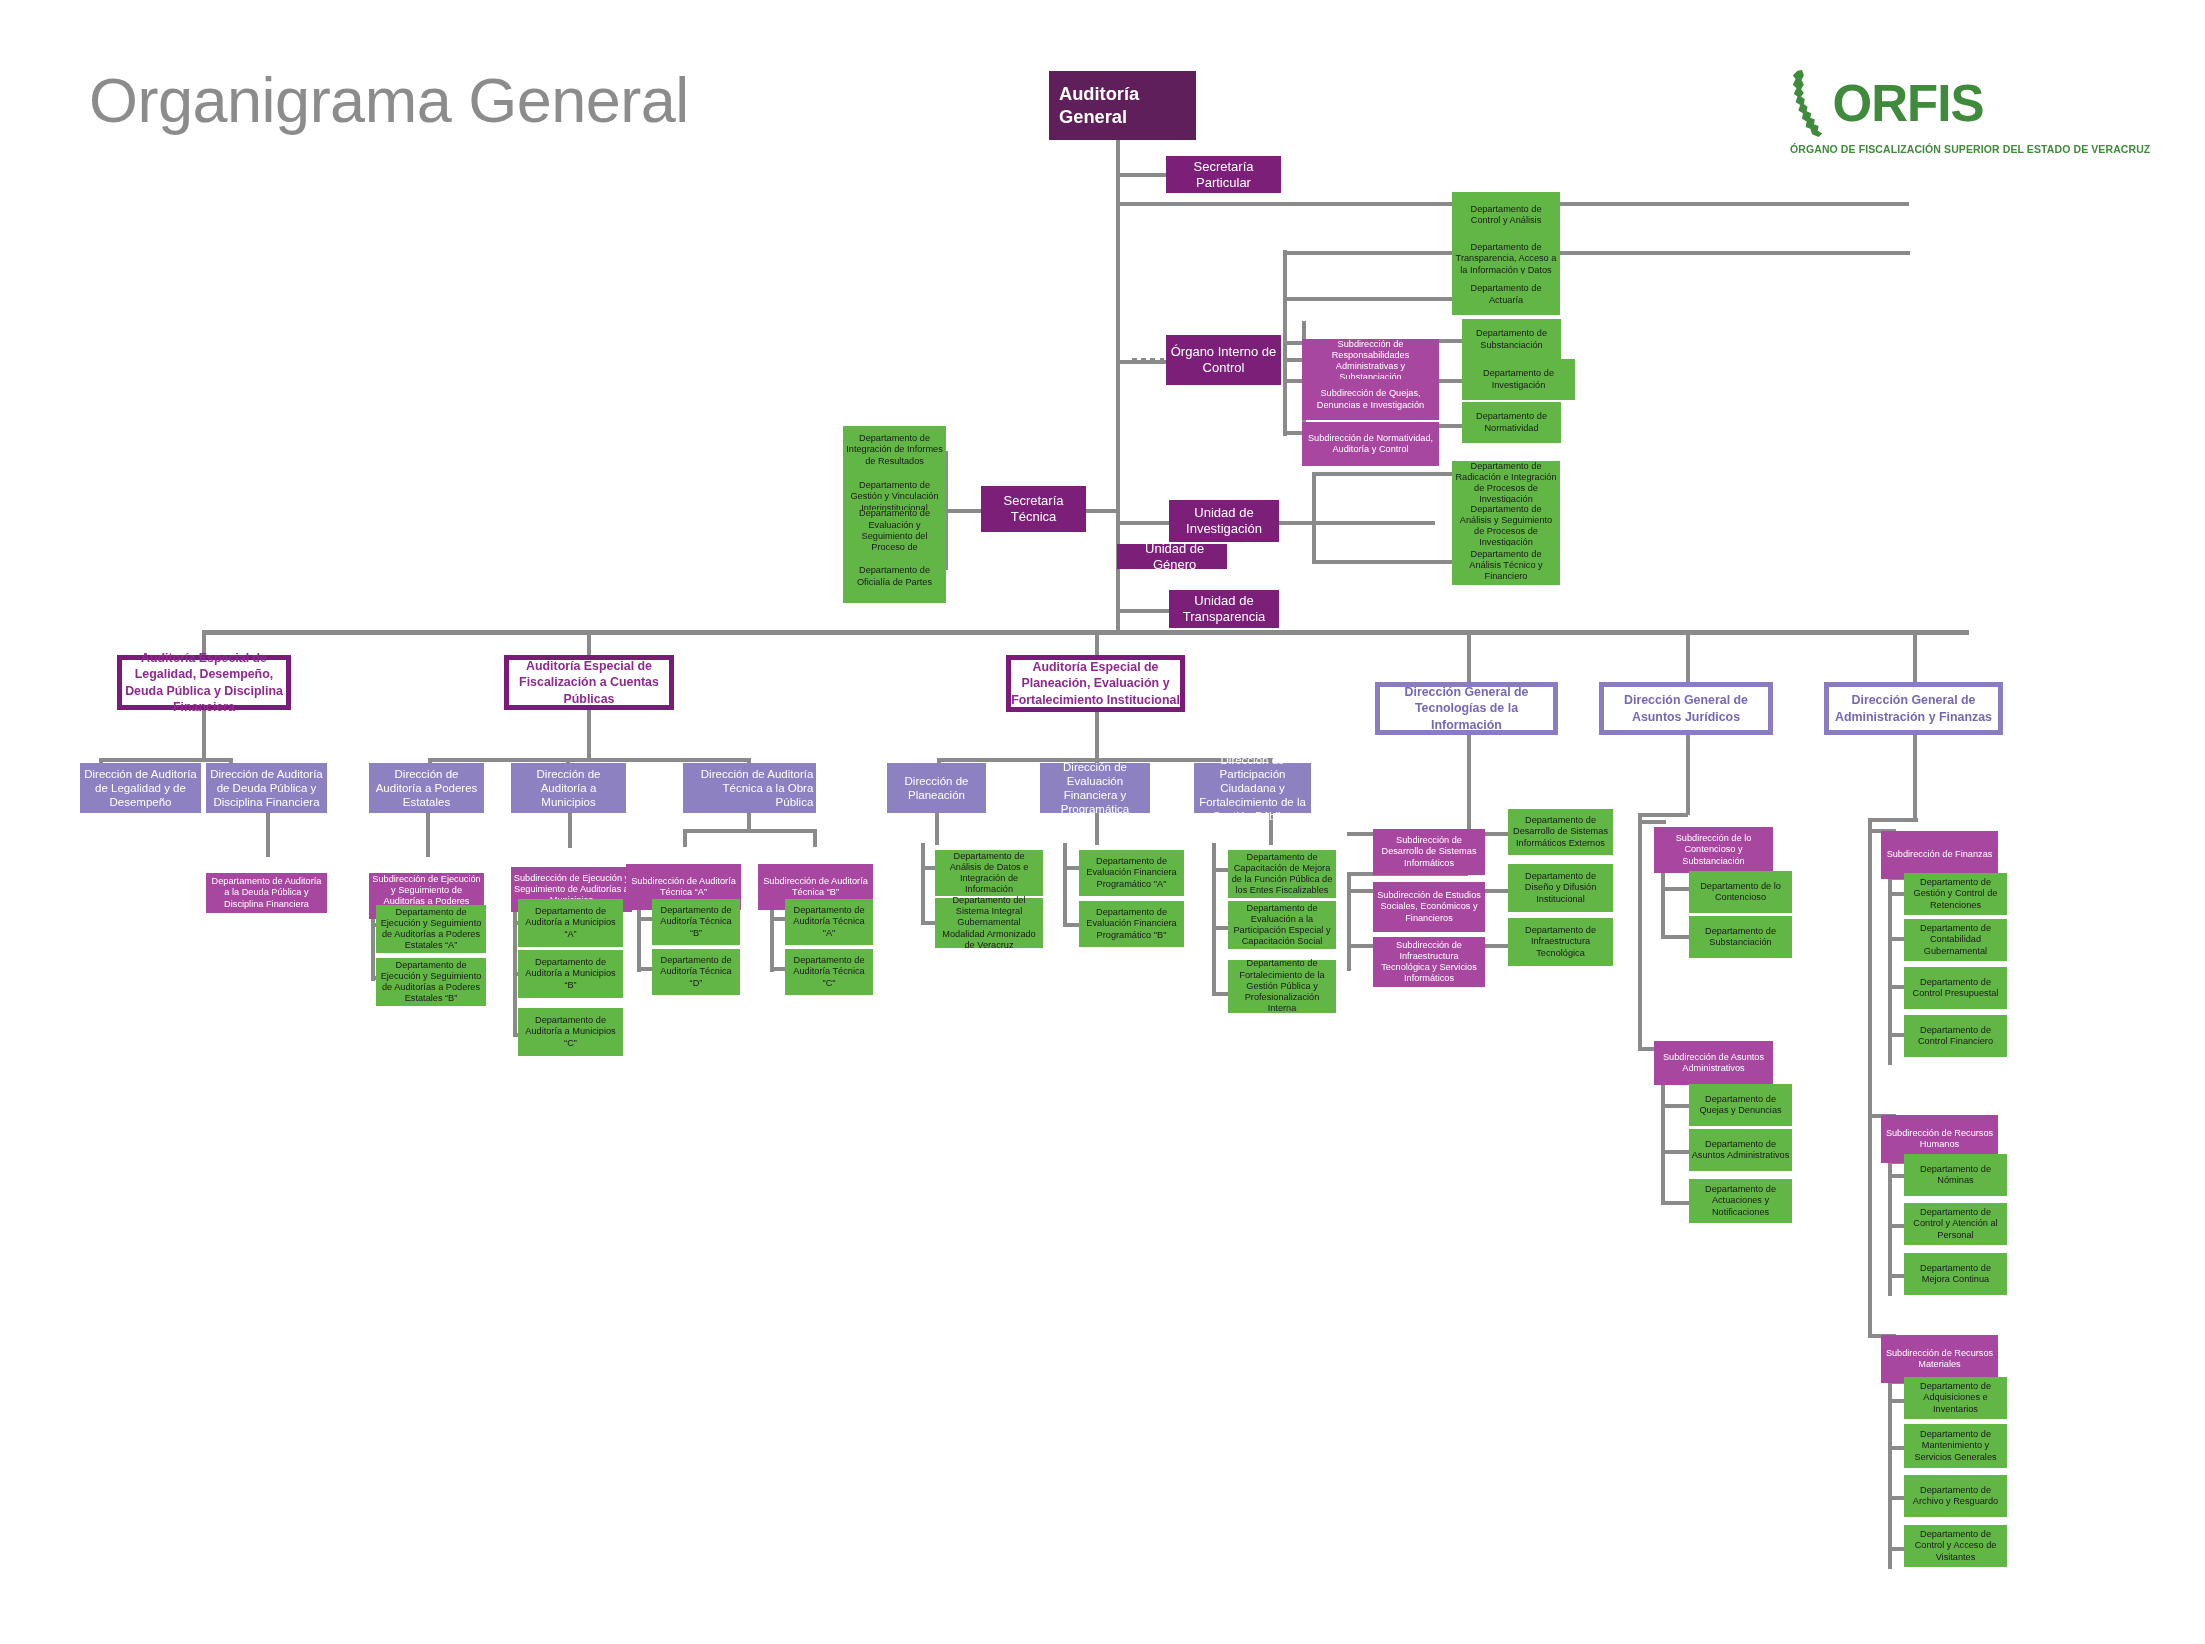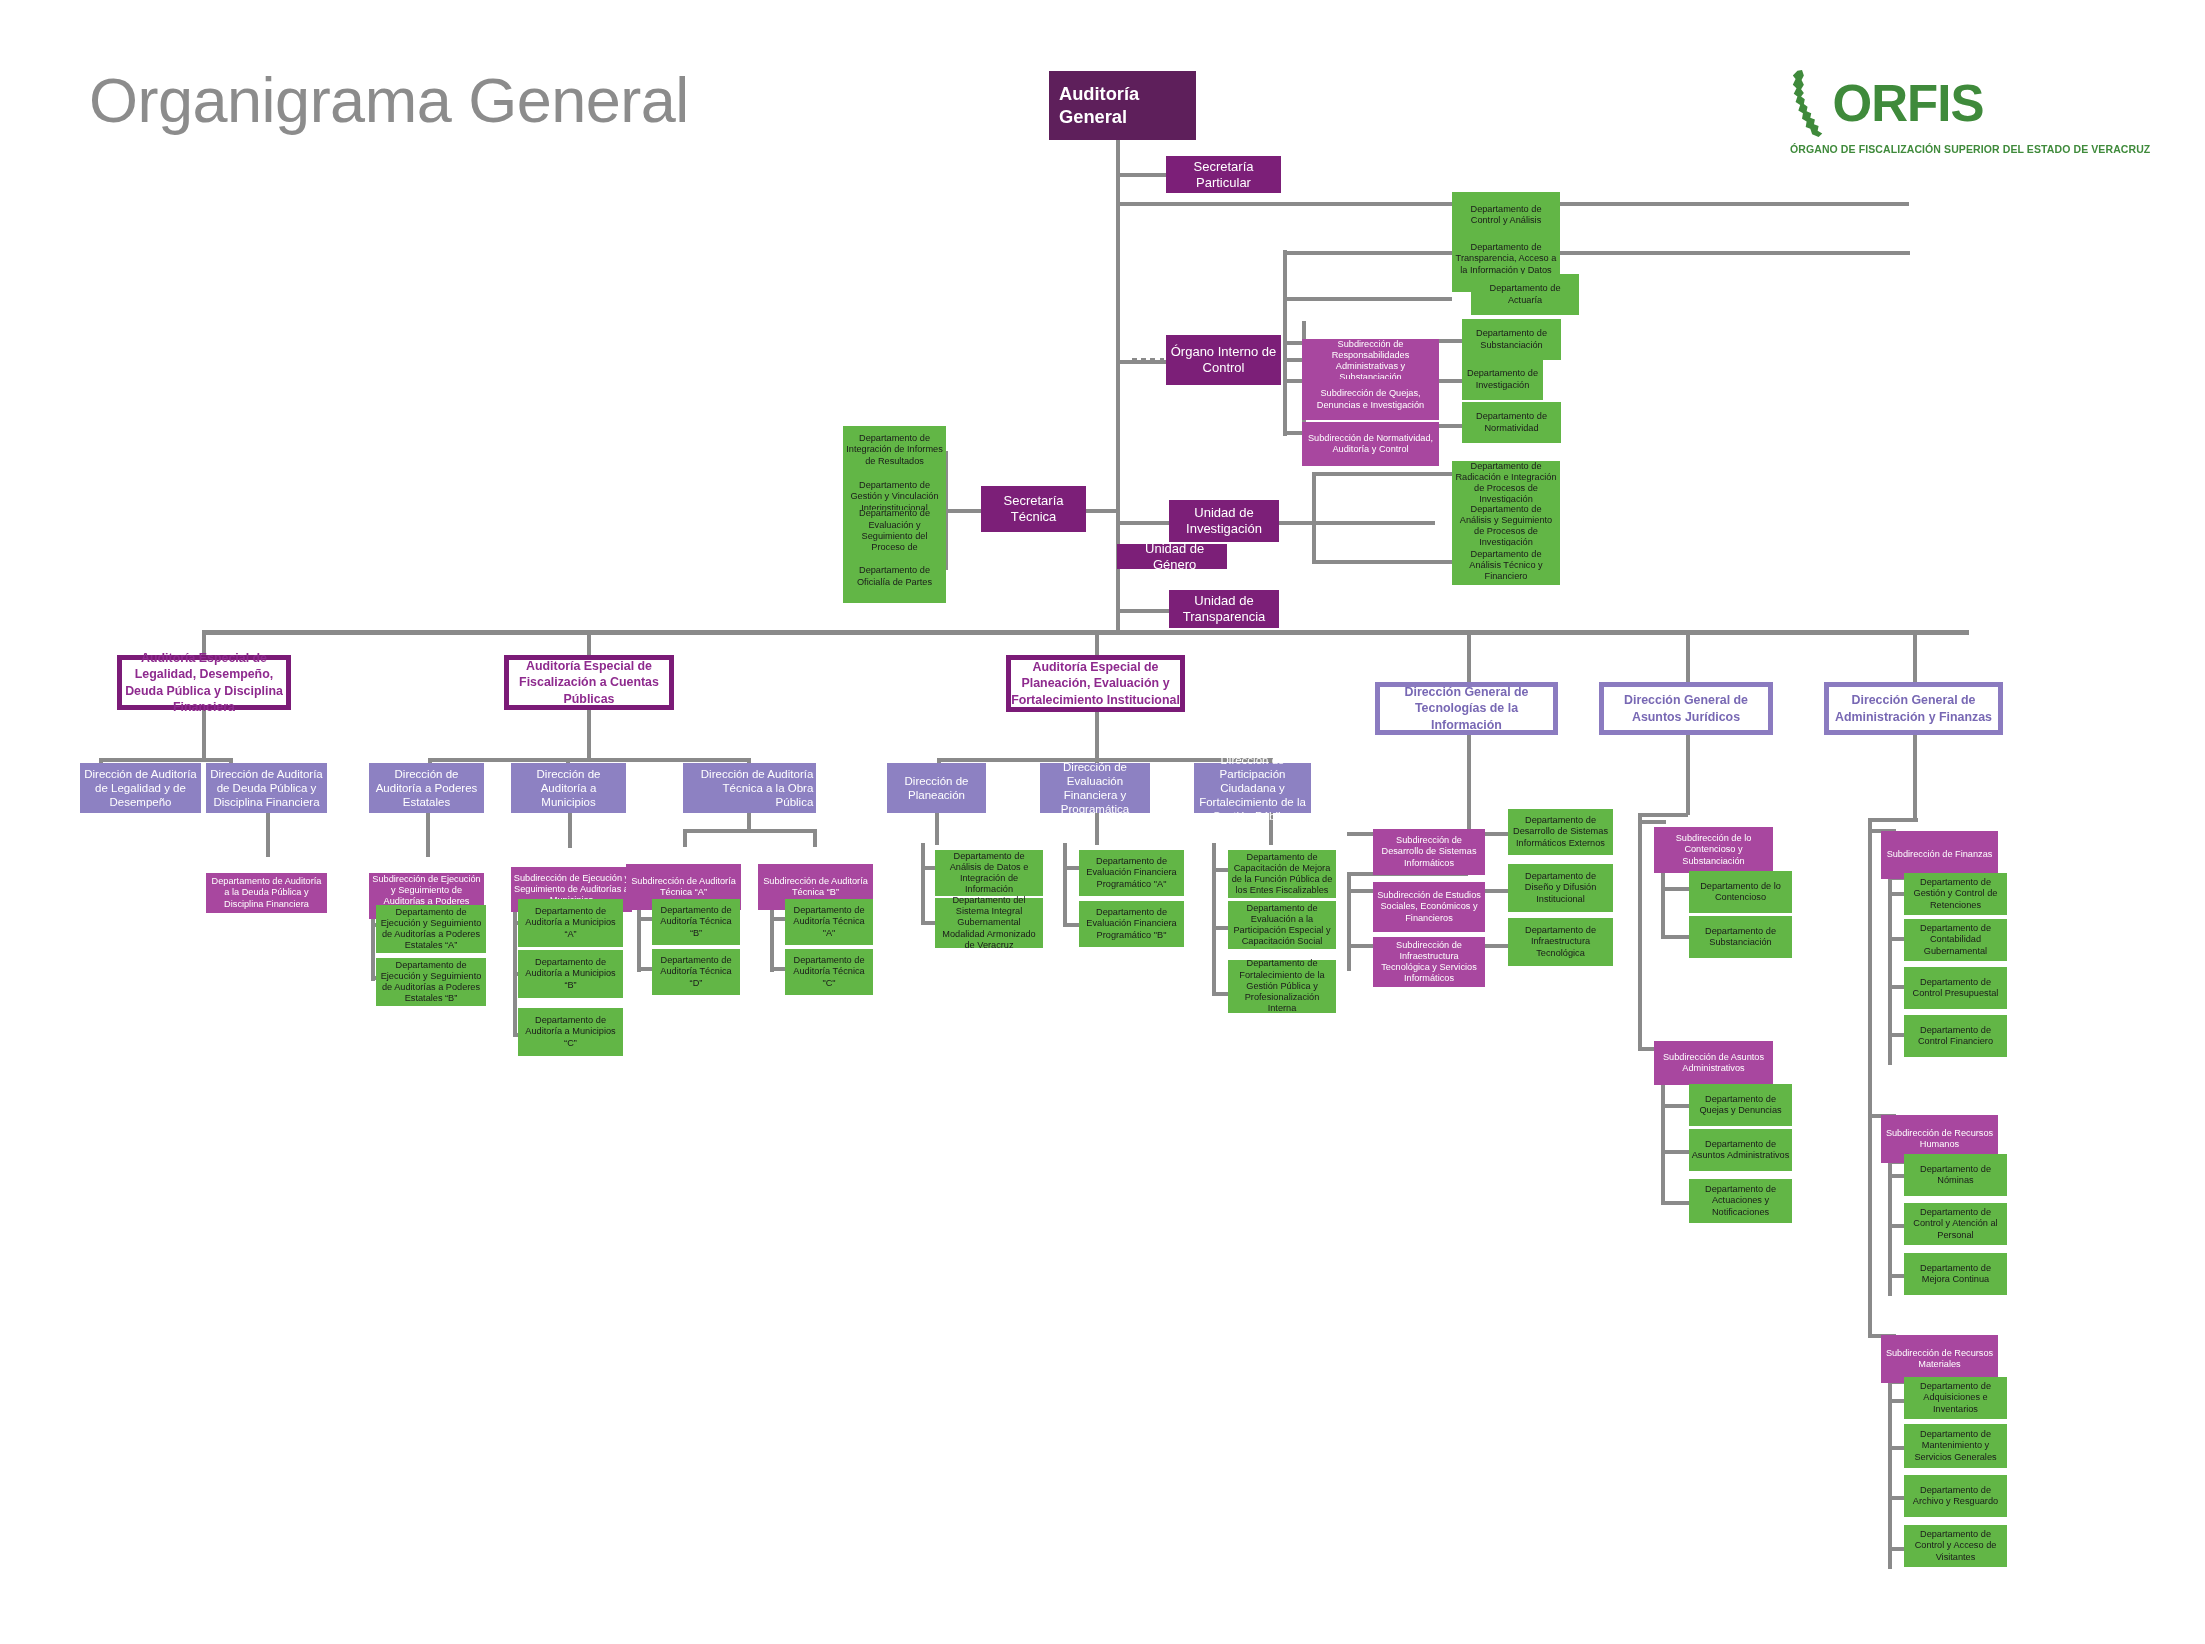--- a/index.html
+++ b/index.html
@@ -293,37 +293,37 @@
     <span>Unidad de Transparencia</span>
   </div>
 
   <div class="node lvl-green" style="left:1452px;top:192px;width:108px;height:46px;">
     <span>Departamento de
 Control y Análisis</span>
   </div>
   <div class="node lvl-green" style="left:1452px;top:237px;width:108px;height:55px;">
     <span>Departamento de Transparencia, Acceso a la Información y Datos Personales</span>
   </div>
-  <div class="node lvl-green" style="left:1452px;top:274px;width:108px;height:41px;margin-left:19px;">
+  <div class="node lvl-green" style="left:1452px;top:274px;width:108px;height:41px;">
     <span>Departamento de Actuaría</span>
   </div>
 
   <div class="node lvl-magenta" style="left:1302px;top:319px;width:137px;height:44px;">
     <span>Subdirección de Responsabilidades Administrativas y Substanciación</span>
   </div>
   <div class="node lvl-magenta" style="left:1302px;top:359px;width:137px;height:41px;">
     <span>Subdirección de Quejas, Denuncias e Investigación</span>
   </div>
   <div class="node lvl-magenta" style="left:1302px;top:402px;width:137px;height:44px;">
     <span>Subdirección de Normatividad, Auditoría y Control</span>
   </div>
   <div class="node lvl-green" style="left:1462px;top:319px;width:99px;height:41px;">
     <span>Departamento de Substanciación</span>
   </div>
-  <div class="node lvl-green" style="left:1462px;top:359px;width:81px;height:41px;">
+  <div class="node lvl-green" style="left:1462px;top:359px;width:113px;height:41px;">
     <span>Departamento de Investigación</span>
   </div>
   <div class="node lvl-green" style="left:1462px;top:402px;width:99px;height:41px;">
     <span>Departamento de Normatividad</span>
   </div>
 
   <div class="node lvl-green" style="left:843px;top:426px;width:103px;height:48px;">
     <span>Departamento de Integración de Informes de Resultados</span>
   </div>
   <div class="node lvl-green" style="left:843px;top:474px;width:103px;height:46px;">

